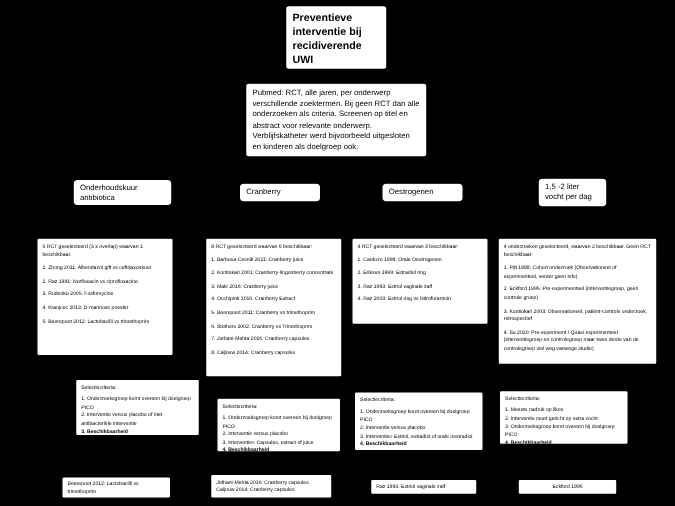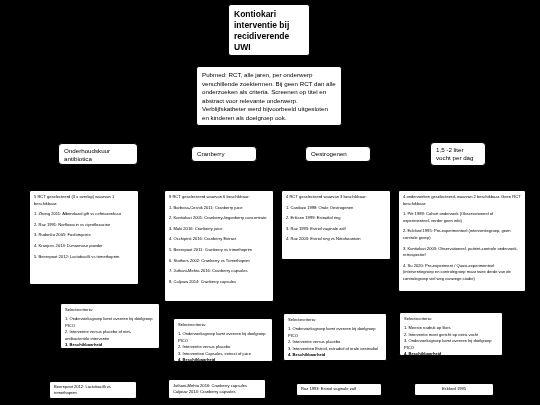--- a/index.html
+++ b/index.html
@@ -78,21 +78,21 @@
   .gap{margin-top:4px;}
   .head{margin:0 0 3px 0;}
   .bold{font-weight:bold;}
 </style>
 </head>
 <body>
 
 <div class="canvas">
 
   <div class="box title-box">
-    <span>Kontiokari interventie bij recidiverende UWI</span>
+    <span>Preventieve interventie bij recidiverende UWI</span>
   </div>
 
   <div class="box method-box">
     <span>Pubmed: RCT, alle jaren, per onderwerp verschillende zoektermen. Bij geen RCT dan alle onderzoeken als criteria. Screenen op titel en abstract voor relevante onderwerp. Verblijfskatheter werd bijvoorbeeld uitgesloten en kinderen als doelgroep ook.</span>
   </div>
 
   <div class="box cat-box cat1">
     <span>Onderhoudskuur antibiotica</span>
   </div>
   <div class="box cat-box cat2">

